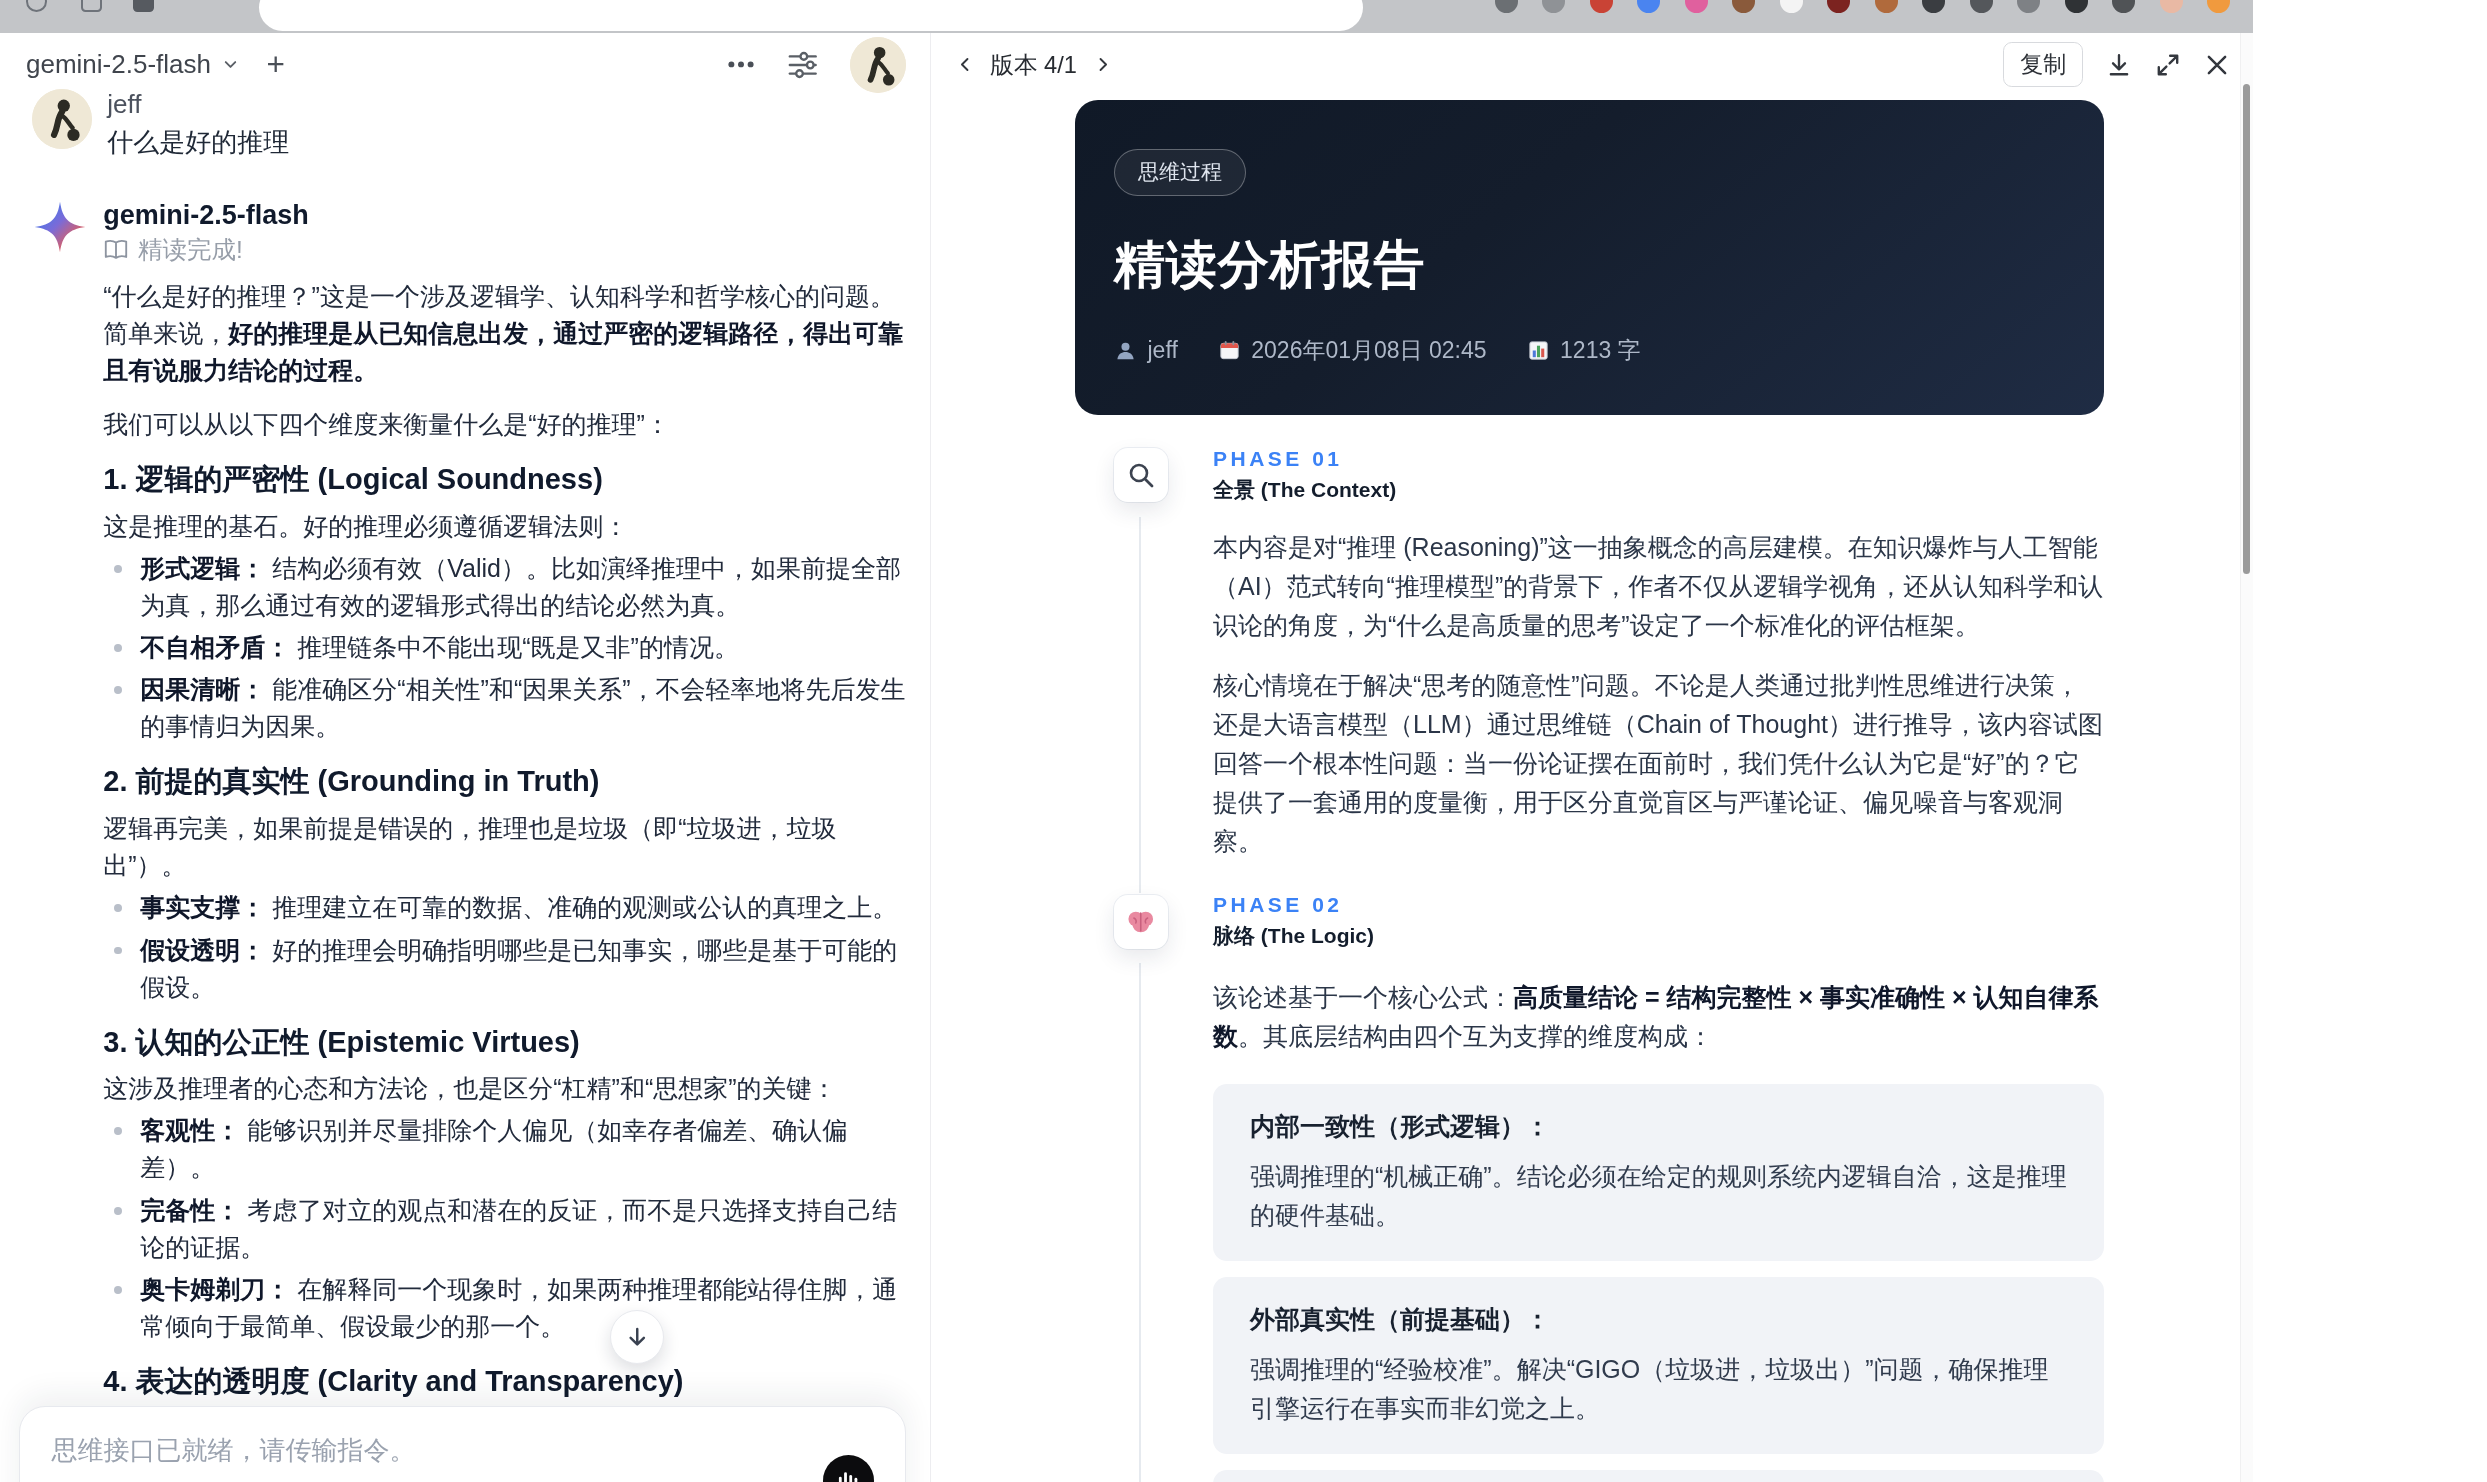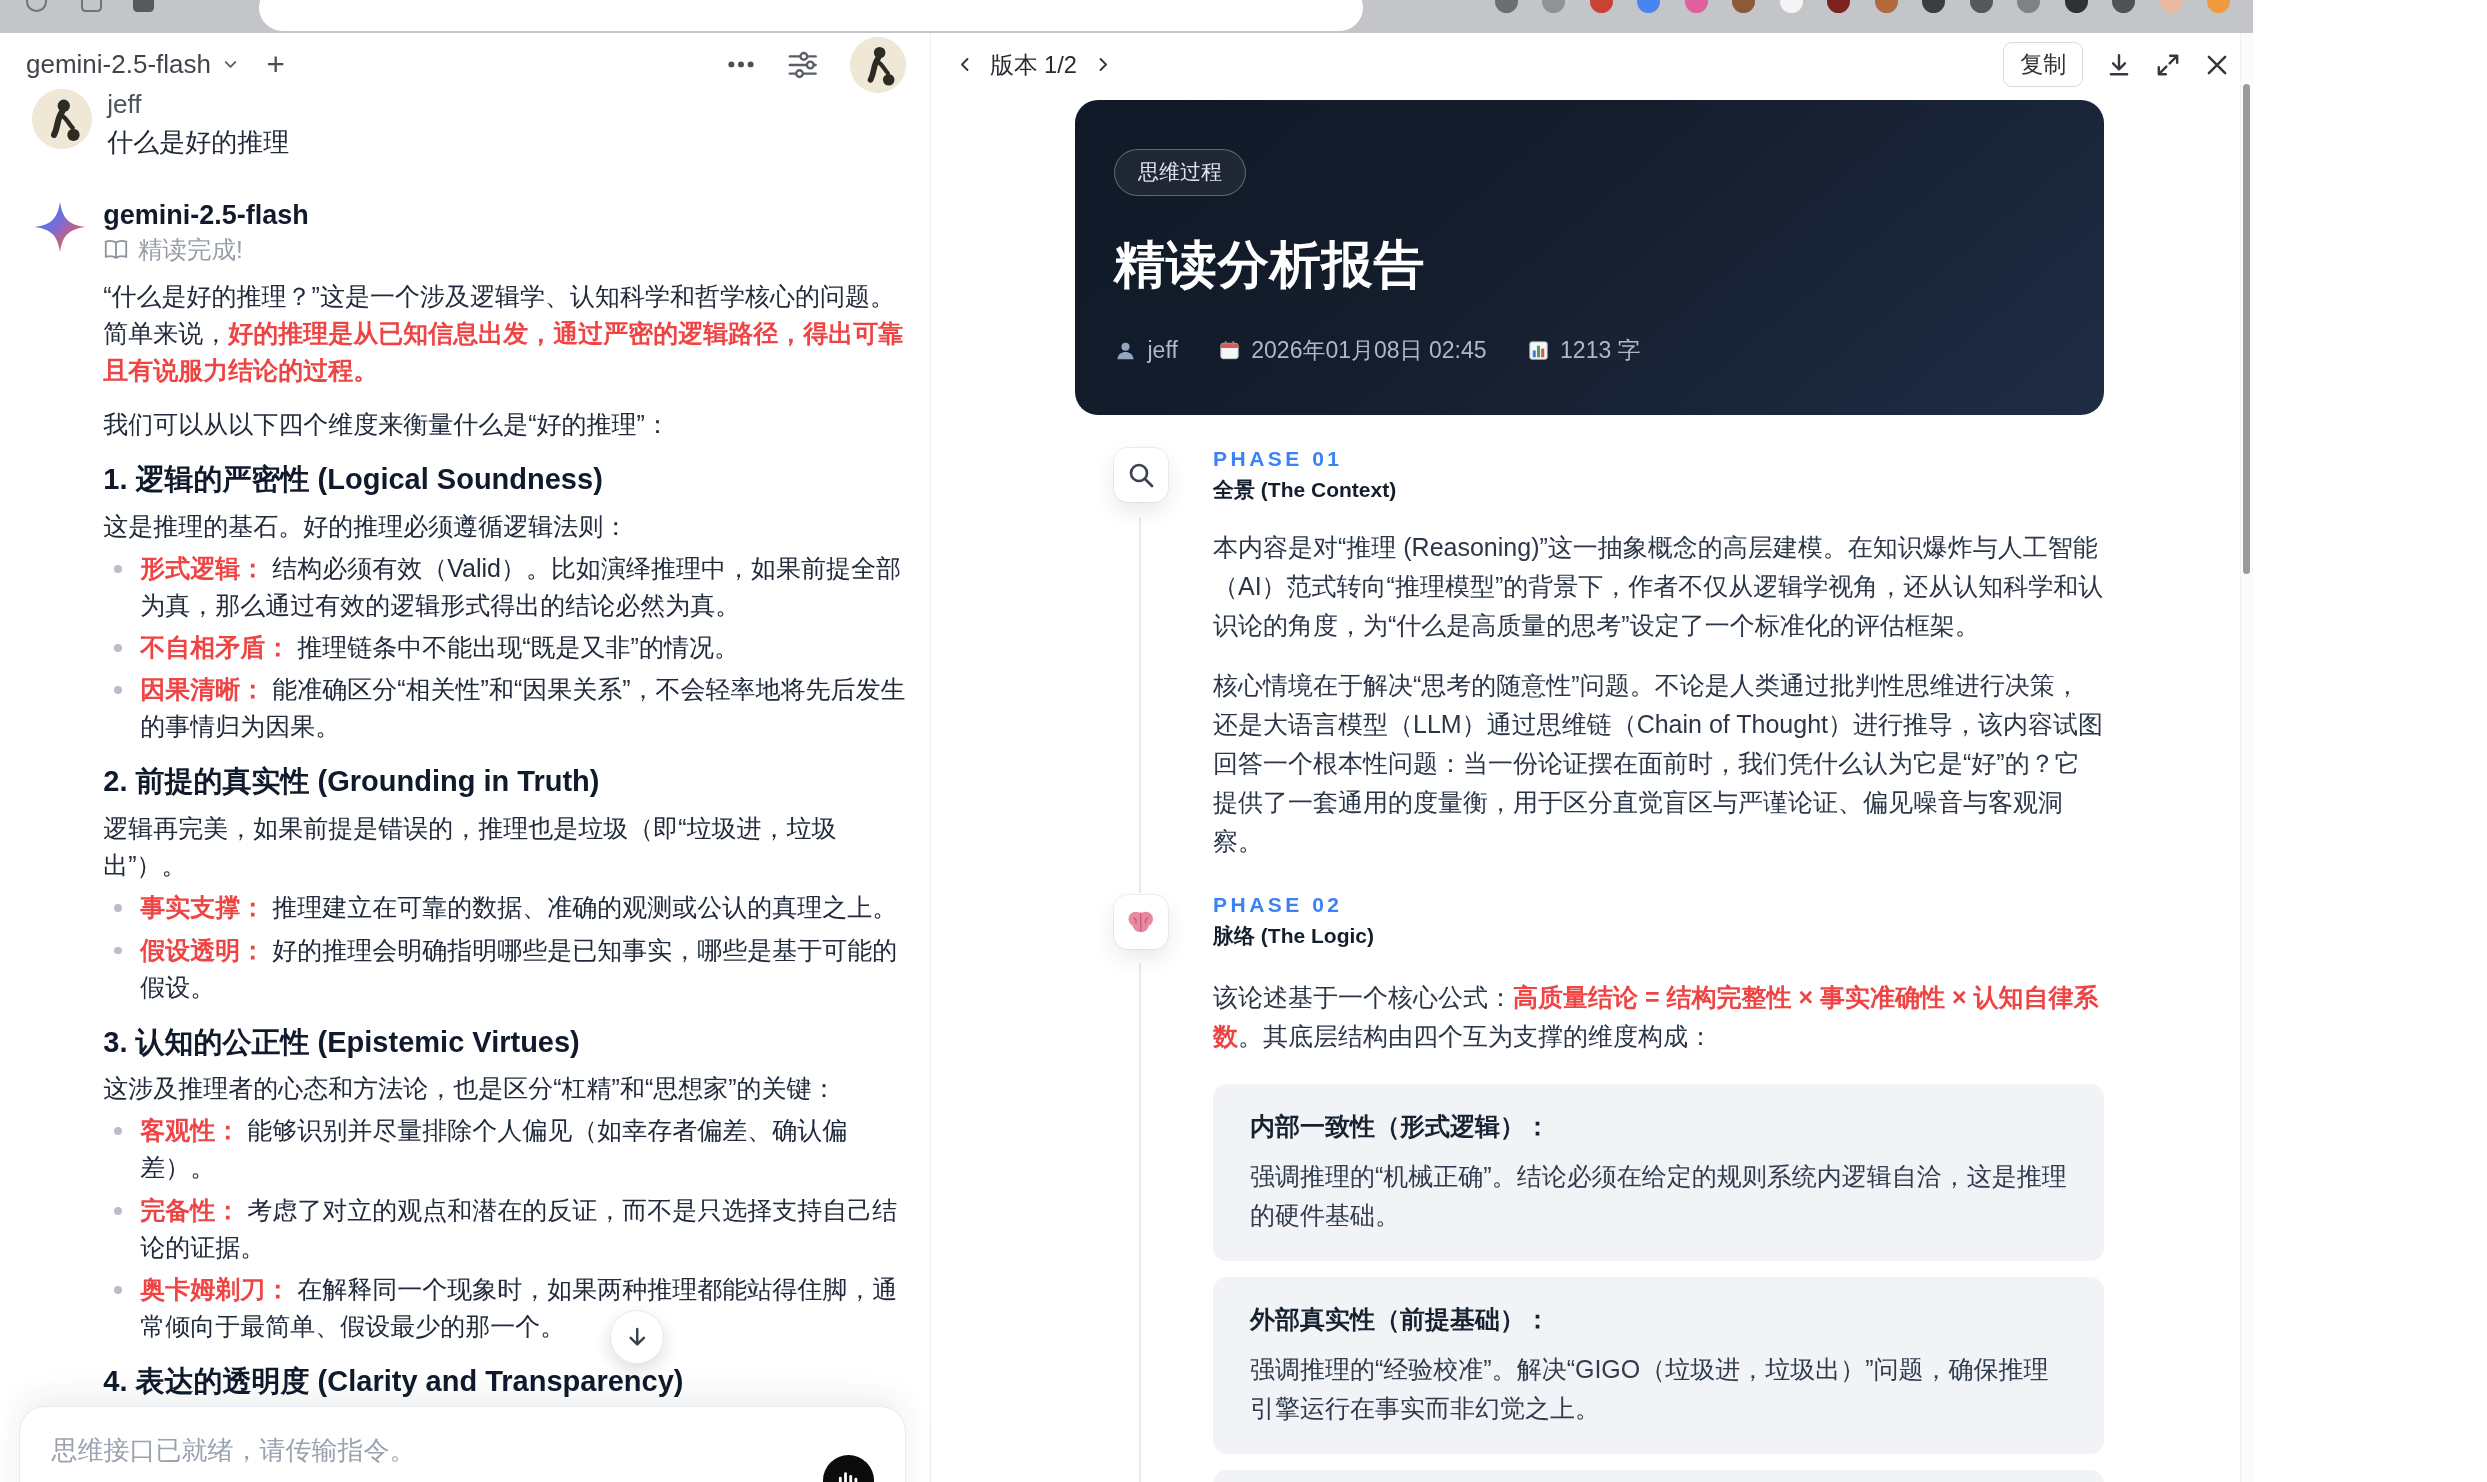--- a/index.html
+++ b/index.html
@@ -37,21 +37,21 @@
   .msg-avatar svg{width:100%;height:100%}
   .msg-body{flex:1;min-width:0}
   .u-name{font-size:26px;line-height:30px;color:#4c525e}
   .u-text{margin-top:5.3px;font-size:26px;color:#1f2836}
   .assistant{margin-top:39px}
   .gem{flex:0 0 56px;width:56px;height:56px;display:flex;align-items:flex-start;justify-content:center}
   .a-name{font-size:27px;line-height:30px;font-weight:700;color:#101a2c}
   .a-status{margin-top:5.3px;height:28px;display:flex;align-items:center;gap:8.8px;font-size:24.5px;color:#979ea9}
   .p{margin-top:14px}
   .lead{margin-top:17.5px}
-  .b{font-weight:700;color:#ef4444}
+  .b{font-weight:700;color:#0f172a}
   h3.sec-h{margin:19px 0 10.5px;font-size:29px;line-height:35px;font-weight:700;color:#101a2c}
   .sec-intro{margin:0 0 5.3px}
   ul.blt{list-style:none}
   ul.blt li{position:relative;padding-left:37px;margin-bottom:5.3px}
   ul.blt li::before{content:"";position:absolute;left:10.5px;top:15px;width:7.9px;height:7.9px;border-radius:50%;background:#b9bfc9}
   .gap-spacer{display:inline-block;width:67px}
 
   
   .scroll-down{position:absolute;left:610px;top:1277px;width:54px;height:54px;border-radius:50%;background:#fff;border:0.9px solid #e8eaee;box-shadow:0 7px 17.5px rgba(20,30,50,.14);display:flex;align-items:center;justify-content:center;z-index:6;color:#394150}
 
@@ -273,21 +273,21 @@
 
     <section class="artifact-panel">
 
       <header class="art-header">
         <div class="version-nav">
           <button class="vn-btn">
             <svg width="19" height="23" viewBox="0 0 24 24">
                 <path d="M14.5 5 L7.5 12 L14.5 19" fill="none" stroke="currentColor" stroke-width="2.4" stroke-linecap="round" stroke-linejoin="round"></path>
               </svg>
           </button>
-          <span>版本 1/2</span>
+          <span>版本 4/1</span>
           <button class="vn-btn">
             <svg width="19" height="23" viewBox="0 0 24 24">
                 <path d="M9.5 5 L16.5 12 L9.5 19" fill="none" stroke="currentColor" stroke-width="2.4" stroke-linecap="round" stroke-linejoin="round"></path>
               </svg>
           </button>
         </div>
         <div class="art-actions">
           <button class="copy-btn">复制</button>
           <button>
             <svg width="26" height="26" viewBox="0 0 24 24">

